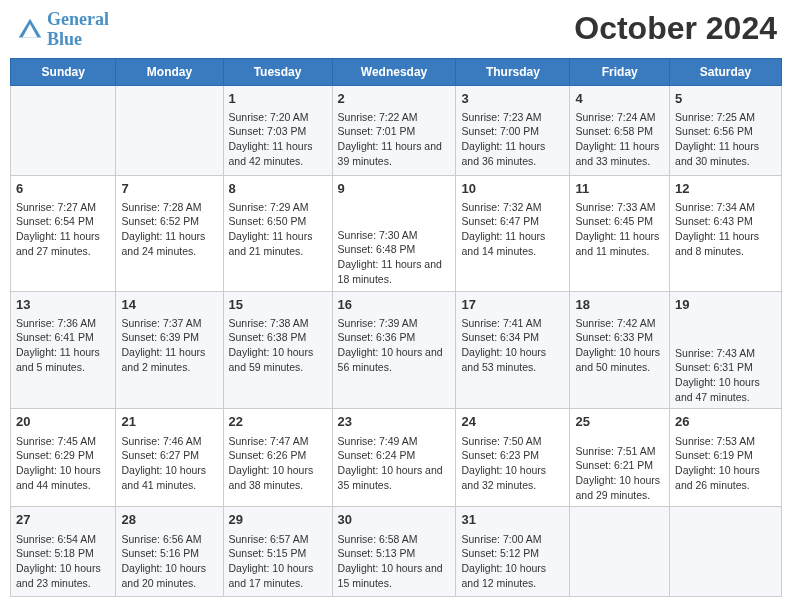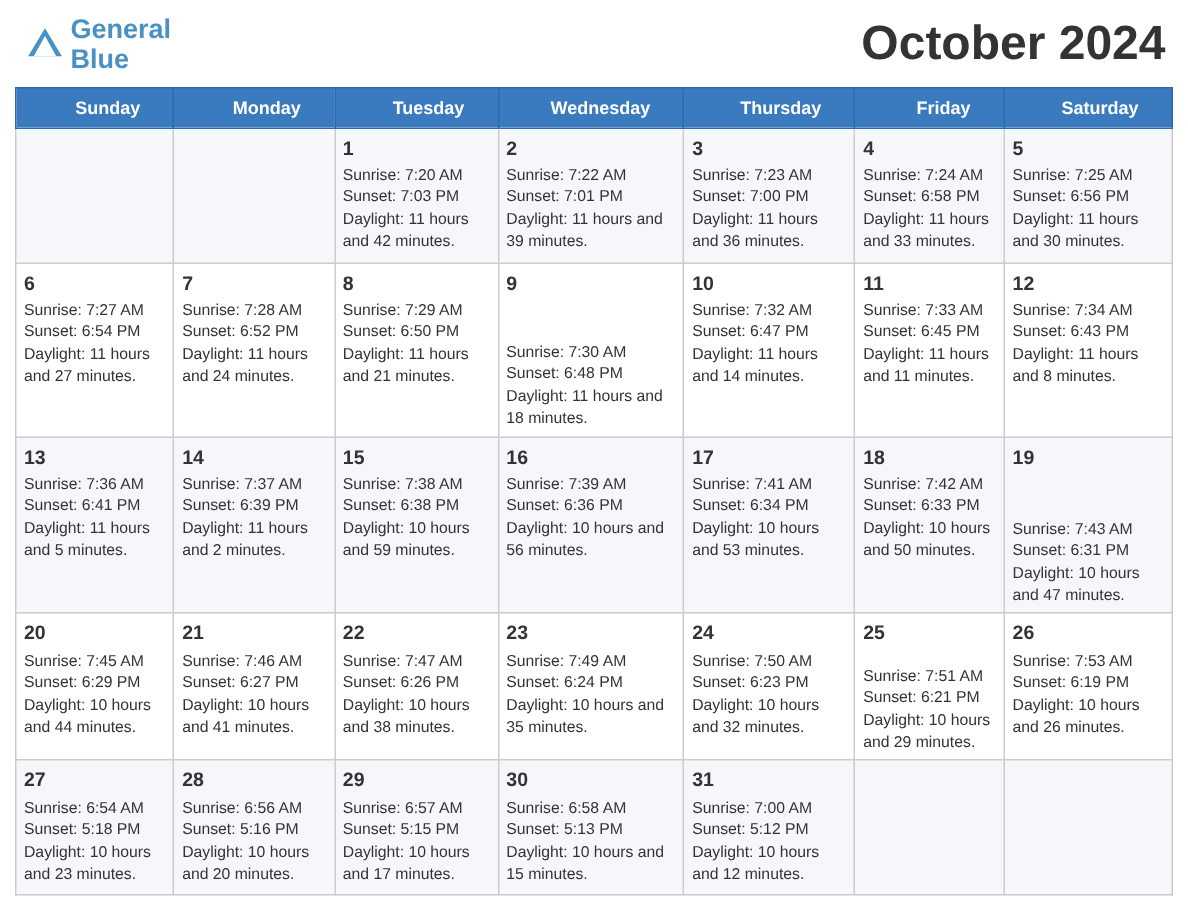--- a/index.html
+++ b/index.html
@@ -22,20 +22,21 @@
       align-items: center;
     }
     .logo-text {
       font-size: 18px;
       font-weight: bold;
       color: #1a1a2e;
       line-height: 1.1;
     }
     .logo-text span {
       color: #4a90c4;
+      font-family: Liberation Serif, serif;
     }
     .logo-icon {
       width: 30px;
       height: 30px;
       margin-right: 2px;
     }
     .title-block {
       text-align: right;
     }
     .month-title {
@@ -49,21 +50,21 @@
     }
     table {
       width: 100%;
       border-collapse: collapse;
       font-size: 11px;
     }
     thead tr th {
       background-color: #3a7bbf;
       color: #fff;
       padding: 6px 22px;
-      text-align: right;
+      text-align: center;
       font-size: 12px;
       font-weight: bold;
       border: 1px solid #2a6aae;
     }
     tbody tr {
       vertical-align: top;
     }
     tbody tr td {
       border: 1px solid #ccc;
       padding: 4px 5px;

